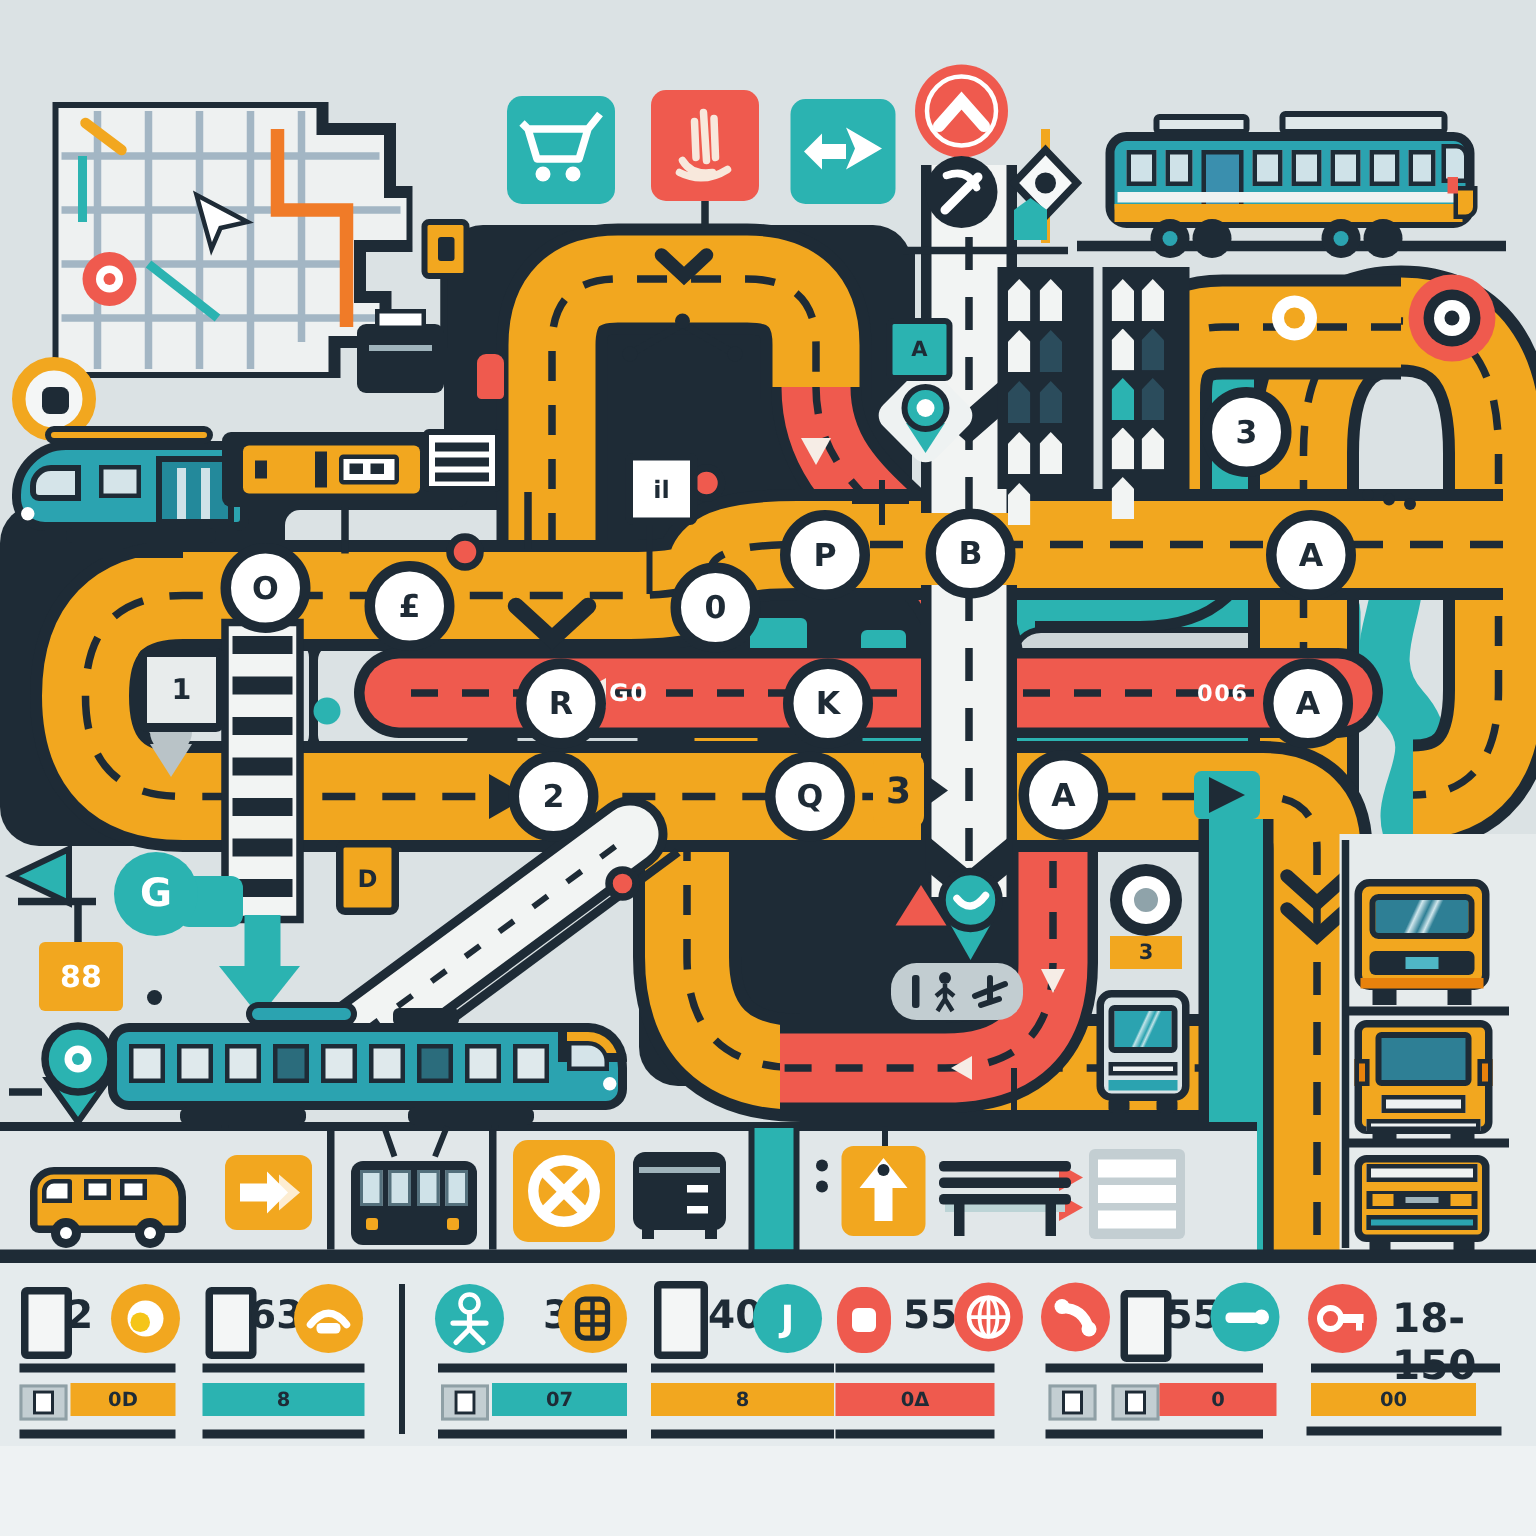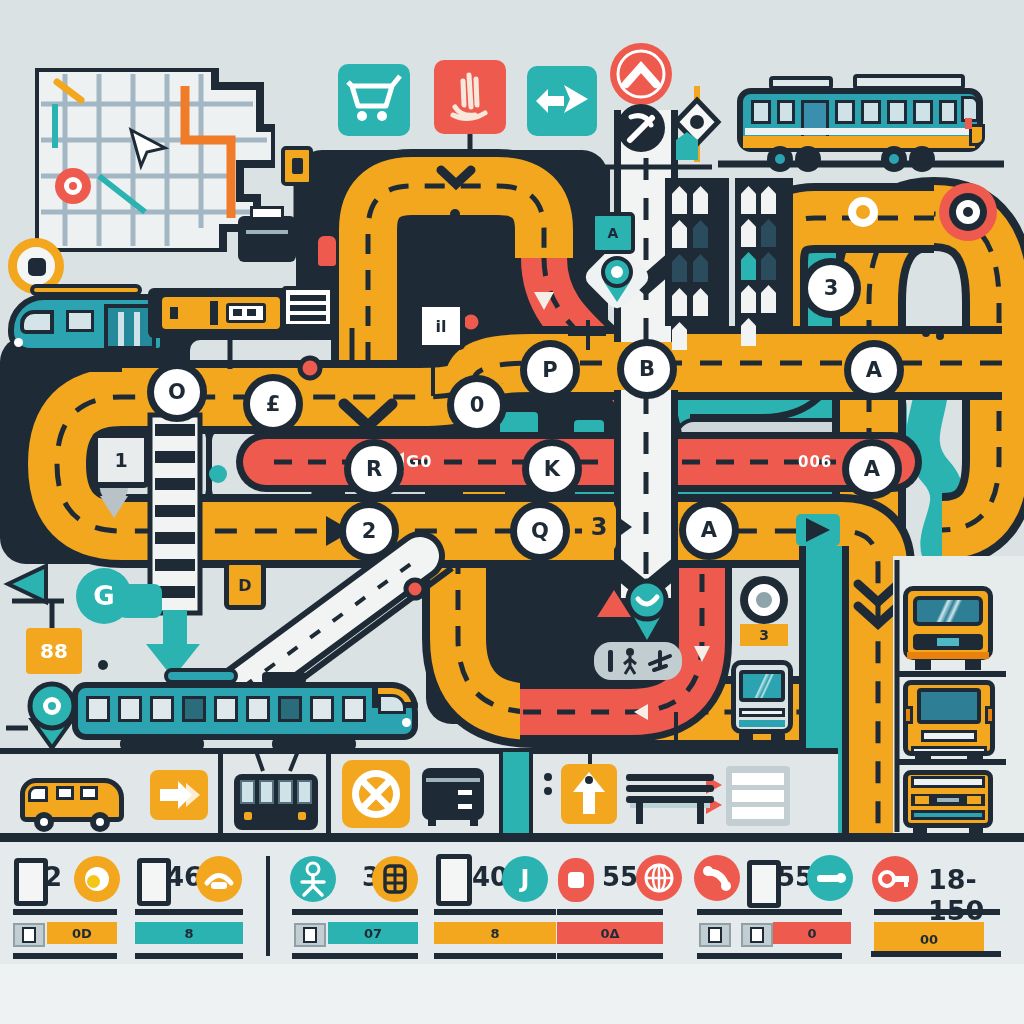--- a/index.html
+++ b/index.html
@@ -617,21 +617,21 @@
 <div class="dline" style="left:13px;top:909px;width:104px;height:6px"></div>
 <div class="graybox" style="left:13px;top:923px">
       <div></div>
     </div>
 <div class="bar" style="left:47px;top:922px;width:70px;height:22px;background:#F2A71F">
       <span>0D</span>
     </div>
 <div class="dline" style="left:13px;top:953px;width:104px;height:6px"></div>
 
 <div class="phone" style="left:137px;top:858px"></div>
-<div class="legend-num" style="left:166px;top:862px">46</div>
+<div class="legend-num" style="left:166px;top:862px">63</div>
 <div class="circ" style="left:196px;top:856px;width:46px;height:46px;background:#F2A71F">
   <svg width="46" height="46" viewBox="0 0 46 46">
         <path d="M 11 27 Q 23 12 35 27" stroke="#fff" stroke-width="5" fill="none" stroke-linecap="round"></path>
         <rect x="15" y="26" width="16" height="7" rx="3" fill="#fff"></rect>
       </svg>
 </div>
 <div class="dline" style="left:135px;top:909px;width:108px;height:6px"></div>
 <div class="bar" style="left:135px;top:922px;width:108px;height:22px;background:#2BB3B1">
       <span>8</span>
     </div>
@@ -716,18 +716,18 @@
 
 <div class="circ" style="left:872px;top:856px;width:46px;height:46px;background:#EF5A4E">
   <svg width="46" height="46" viewBox="0 0 46 46">
         <circle cx="15" cy="23" r="7" fill="none" stroke="#fff" stroke-width="4"></circle>
         <rect x="21" y="20" width="16" height="6" fill="#fff"></rect>
         <rect x="32" y="25" width="4" height="6" fill="#fff"></rect>
       </svg>
 </div>
 <div class="legend-num" style="left:928px;top:864px;font-size:27px">18-150</div>
 <div class="dline" style="left:874px;top:909px;width:126px;height:6px"></div>
-<div class="bar" style="left:874px;top:922px;width:110px;height:35px;background:#F2A71F">
+<div class="bar" style="left:874px;top:922px;width:110px;height:22px;background:#F2A71F">
       <span>00</span>
     </div>
 <div class="dline" style="left:871px;top:951px;width:130px;height:6px"></div>
 
 </div>
 
 </body></html>

